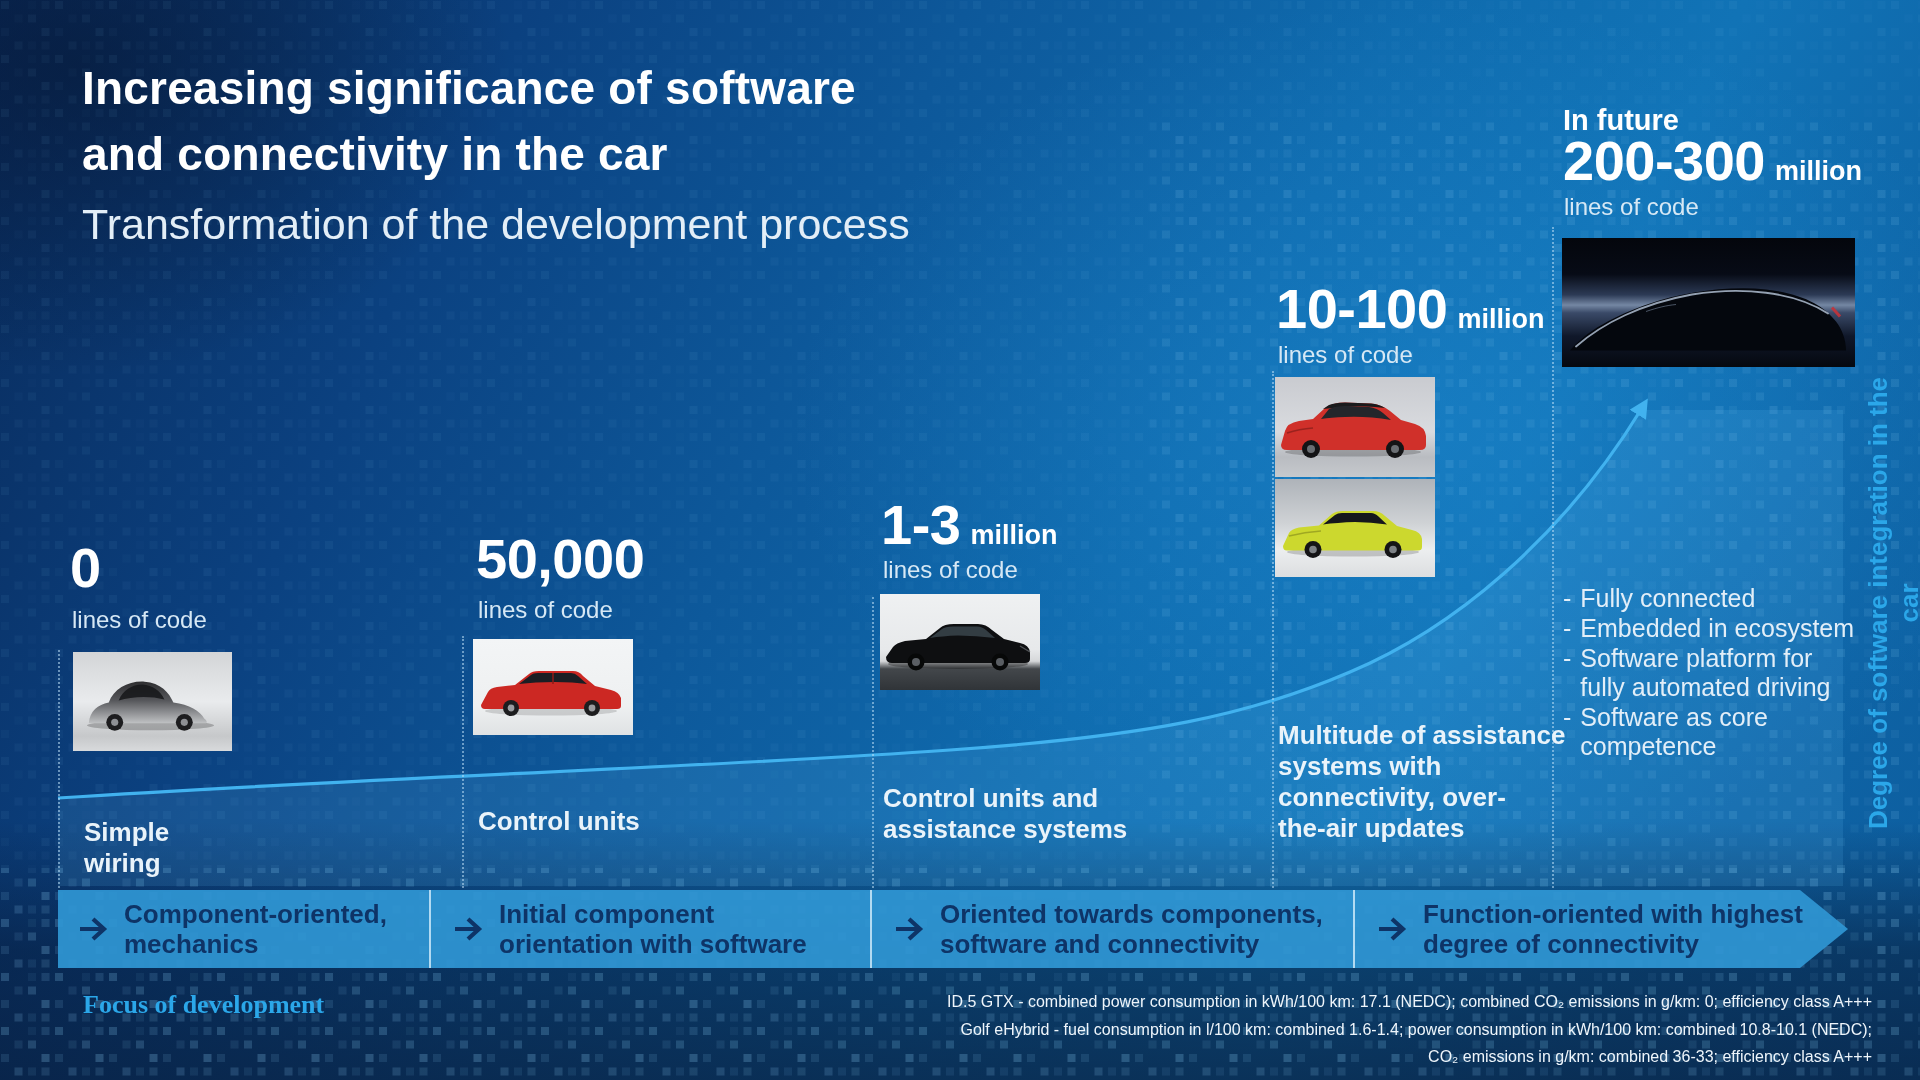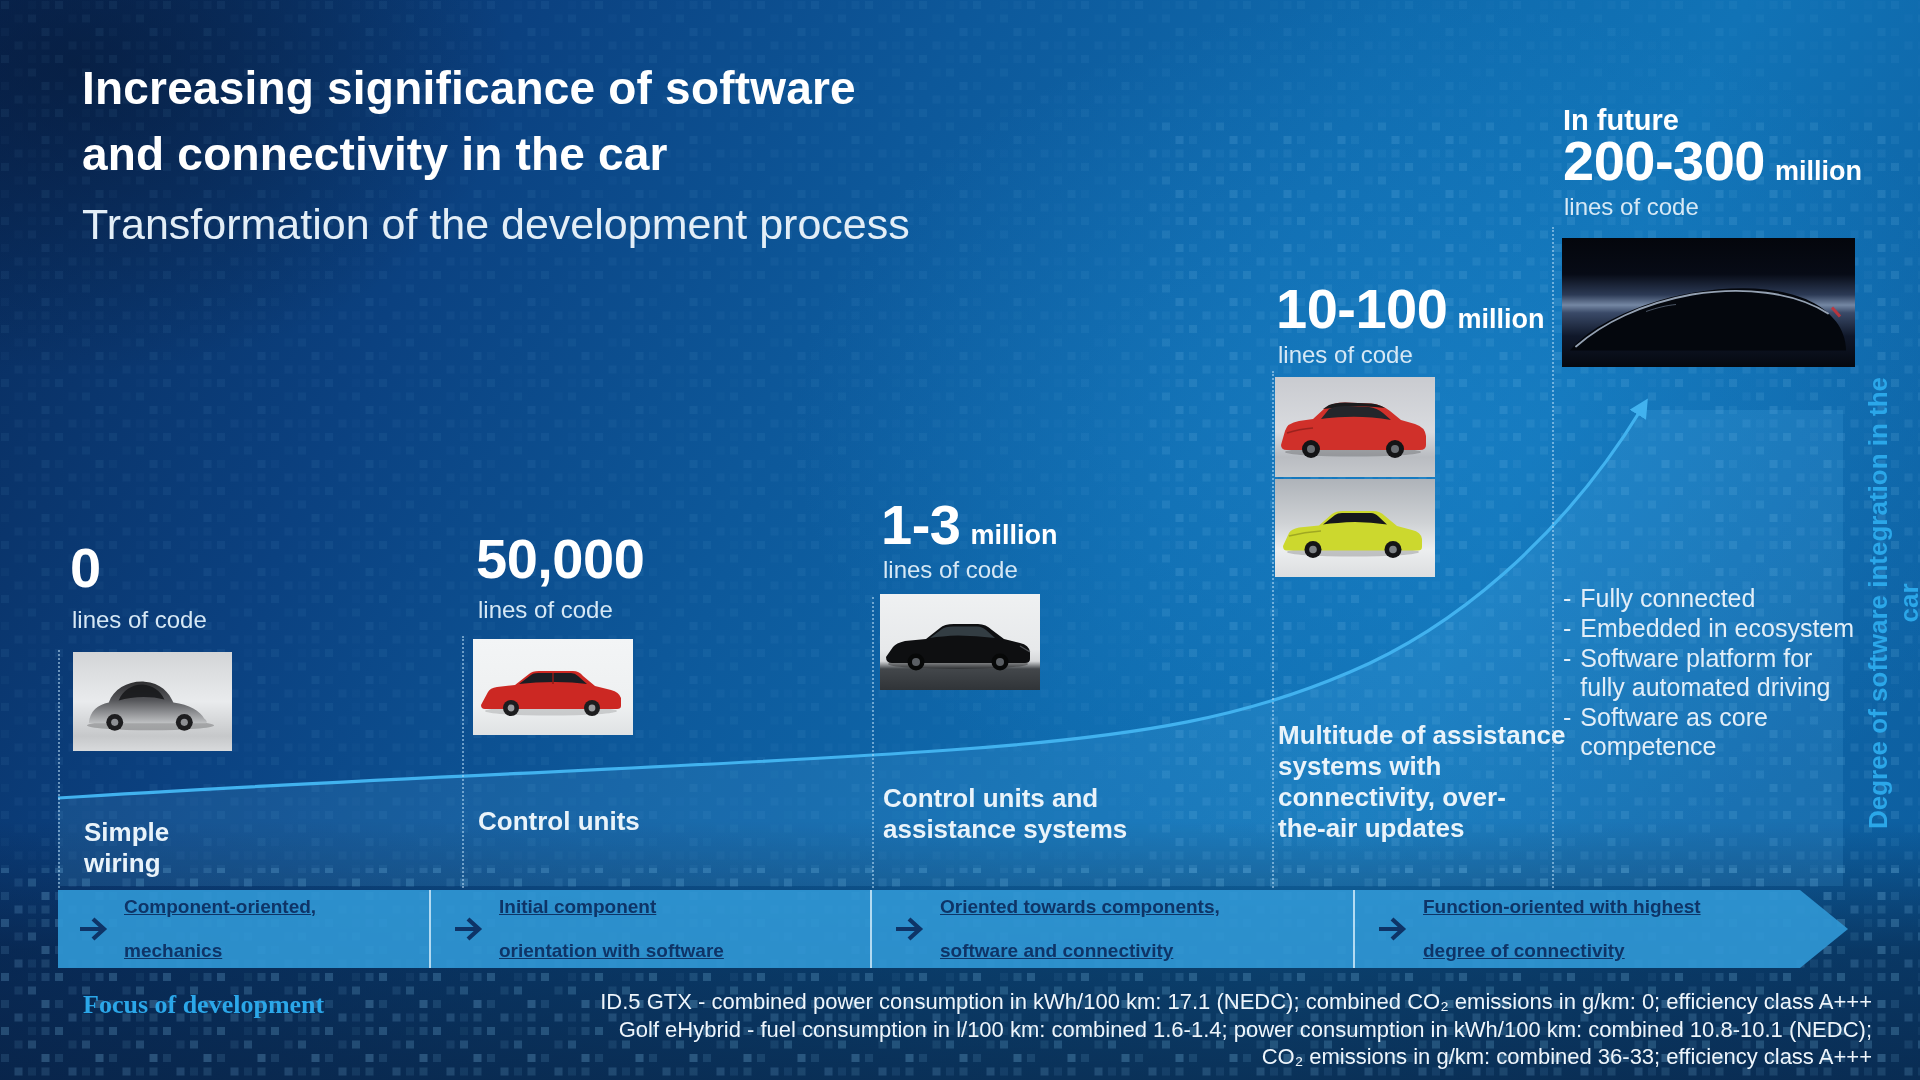--- a/index.html
+++ b/index.html
@@ -41,28 +41,28 @@
   .future-label{font-size:29px;font-weight:700;z-index:5;}
   .bullets{list-style:none;margin:0;padding:0;font-size:25px;line-height:29px;color:#e2eef8;z-index:5;}
   .bullets li{display:flex;gap:9px;margin:0 0 1px 0;}
   .bullets .btxt{white-space:pre-line;}
 
   .band{left:58px;top:890px;width:1790px;height:78px;z-index:3;background:rgba(47,150,211,.93);
         clip-path:polygon(0 0,1742px 0,1790px 39px,1742px 78px,0 78px);}
   .seg{position:absolute;top:0;height:78px;display:flex;align-items:center;gap:14px;padding-left:22px;}
   .seg.first{padding-left:20px;}
   .seg + .seg{border-left:2px solid rgba(216,240,252,.78);}
-  .seg .lbl{font-size:19px;font-weight:700;line-height:44px;color:#0e3467;white-space:pre-line;text-decoration:underline;}
+  .seg .lbl{font-size:26px;font-weight:700;line-height:30px;color:#0e3467;white-space:pre-line;}
   .seg svg{flex:0 0 auto;}
 
   .ylabel{left:1648px;top:588px;width:460px;height:30px;transform:rotate(-90deg);
           font-size:26px;font-weight:700;color:#2ba7e9;text-align:center;z-index:5;}
 
   .focus{left:83px;top:990px;font-size:26px;font-weight:700;color:#2ba7e9;z-index:5;font-family:Liberation Serif, serif;}
-  .disc{right:48px;top:988px;text-align:right;font-size:22px;line-height:27.5px;color:#eef5fb;z-index:5;}
+  .disc{right:48px;top:988px;text-align:right;font-size:16px;line-height:27.5px;color:#eef5fb;z-index:5;}
 </style>
 </head>
 <body>
 
 <div class="canvas">
 
   <svg class="mosaic" width="1920" height="1080" viewBox="0 0 1920 1080">
     <defs>
       <pattern id="mz" width="54" height="54" patternUnits="userSpaceOnUse">
         <g fill="#86c9f0">

